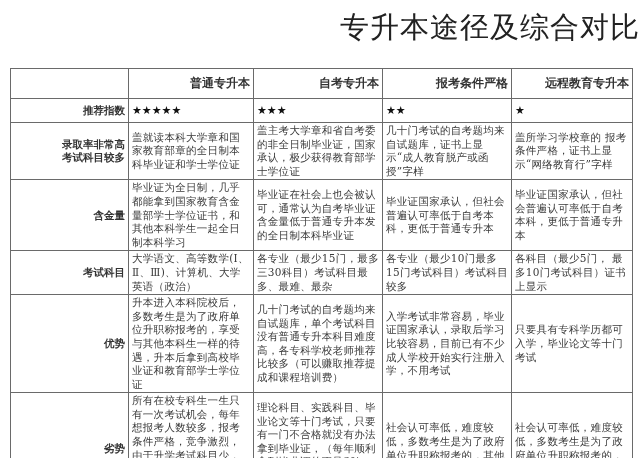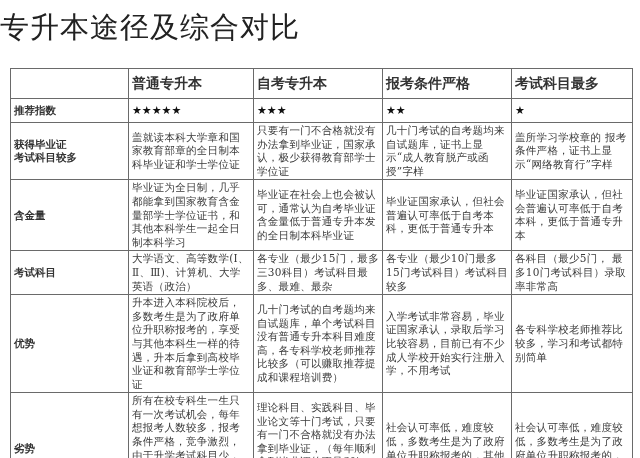--- a/index.html
+++ b/index.html
@@ -1,28 +1,28 @@
 <!DOCTYPE html>
 <html><head>
 <meta charset="utf-8">
 <style>
   html, body { margin: 0; padding: 0; background: #ffffff; }
   body { width: 640px; height: 458px; position: relative; overflow: hidden;
          font-family: "DejaVu Serif", "Liberation Serif", serif; color: #2a2a2a; }
-  .title { position: absolute; left: 0; top: 8px; width: 640px; text-align: left;
+  .title { position: absolute; left: 0; top: 8px; width: 640px; text-align: right;
            font-family: "DejaVu Sans", "Liberation Sans", sans-serif;
            font-size: 29px; color: #222; letter-spacing: 1px; }
   table { position: absolute; left: 10px; top: 68px; width: 622px; height: 384px;
           border-collapse: collapse; table-layout: fixed; }
   td, th { border: 1px solid #6a6a6a; padding: 1px 3px; vertical-align: middle;
            font-size: 10.5px; line-height: 13.6px; }
   th { font-family: "DejaVu Sans", "Liberation Sans", sans-serif; font-weight: bold;
-       font-size: 14px; text-align: left; color: #333; }
+       font-size: 12px; text-align: right; color: #333; }
   td.rowhead { font-family: "DejaVu Sans", "Liberation Sans", sans-serif; font-weight: bold;
-               text-align: left; font-size: 10.5px; color: #333; }
+               text-align: right; font-size: 10.5px; color: #333; }
   td.cell { text-align: left; color: #3a3a3a; letter-spacing: 0.3px; }
   td.stars { font-size: 11px; letter-spacing: 0px; color: #111; }
   tr.r-head { height: 30px; }
   tr.r-stars { height: 24px; }
   tr.r-diploma { height: 40px; }
   tr.r-value { height: 70px; }
   tr.r-subjects { height: 38px; }
   tr.r-adv { height: 85px; }
   tr.r-disadv { height: 97px; }
 </style>
@@ -38,59 +38,59 @@
     <col style="width:129px">
     <col style="width:129px">
     <col style="width:121px">
   </colgroup>
   <tbody>
       <tr class="r-head">
     <th></th>
     <th>普通专升本</th>
     <th>自考专升本</th>
     <th>报考条件严格</th>
-    <th>考试科目最多</th>
+    <th>远程教育专升本</th>
   </tr>
   <tr class="r-stars">
     <td class="rowhead">推荐指数</td>
     <td class="cell stars">★★★★★</td>
     <td class="cell stars">★★★</td>
     <td class="cell stars">★★</td>
     <td class="cell stars">★</td>
   </tr>
   <tr class="r-diploma">
     <td class="rowhead">
-      <div>获得毕业证</div>
+      <div>录取率非常高</div>
       <div>考试科目较多</div>
     </td>
     <td class="cell">盖就读本科大学章和国家教育部章的全日制本科毕业证和学士学位证</td>
-    <td class="cell">只要有一门不合格就没有办法拿到毕业证，国家承认，极少获得教育部学士学位证</td>
+    <td class="cell">盖主考大学章和省自考委的非全日制毕业证，国家承认，极少获得教育部学士学位证</td>
     <td class="cell">几十门考试的自考题均来自试题库，证书上显示“成人教育脱产或函授”字样</td>
     <td class="cell">盖所学习学校章的 报考条件严格，证书上显示“网络教育行”字样</td>
   </tr>
   <tr class="r-value">
     <td class="rowhead">含金量</td>
     <td class="cell">毕业证为全日制，几乎都能拿到国家教育含金量部学士学位证书，和其他本科学生一起全日制本科学习</td>
     <td class="cell">毕业证在社会上也会被认可，通常认为自考毕业证含金量低于普通专升本发的全日制本科毕业证</td>
     <td class="cell">毕业证国家承认，但社会普遍认可率低于自考本科，更低于普通专升本</td>
     <td class="cell">毕业证国家承认，但社会普遍认可率低于自考本科，更低于普通专升本</td>
   </tr>
   <tr class="r-subjects">
     <td class="rowhead">考试科目</td>
     <td class="cell">大学语文、高等数学(Ⅰ、Ⅱ、Ⅲ)、计算机、大学英语（政治）</td>
     <td class="cell">各专业（最少15门，最多三30科目）考试科目最多、最难、最杂</td>
     <td class="cell">各专业（最少10门最多15门考试科目）考试科目较多</td>
-    <td class="cell">各科目（最少5门， 最多10门考试科目）录取率非常高</td>
+    <td class="cell">各科目（最少5门， 最多10门考试科目）证书上显示</td>
   </tr>
   <tr class="r-adv">
     <td class="rowhead">优势</td>
     <td class="cell">升本进入本科院校后，多数考生是为了政府单位升职称报考的，享受与其他本科生一样的待遇，升本后拿到高校毕业证和教育部学士学位证</td>
     <td class="cell">几十门考试的自考题均来自试题库，单个考试科目没有普通专升本科目难度高，各专科学校老师推荐比较多（可以赚取推荐提成和课程培训费）</td>
     <td class="cell">入学考试非常容易，毕业证国家承认，录取后学习比较容易，目前已有不少成人学校开始实行注册入学，不用考试</td>
-    <td class="cell">各专科学校老师推荐比较多，学习和考试都特别简单</td>
+    <td class="cell">只要具有专科学历都可入学，毕业论文等十门考试</td>
   </tr>
   <tr class="r-disadv">
     <td class="rowhead">劣势</td>
     <td class="cell">所有在校专科生一生只有一次考试机会，每年想报考人数较多，报考条件严格，竞争激烈，由于升学考试科目少，所以考试难度很大，必须提前准备，参加中公专升本很有必要</td>
     <td class="cell">理论科目、实践科目、毕业论文等十门考试，只要有一门不合格就没有办法拿到毕业证，（每年顺利拿到毕业证的不足3%，每年拿到学位证的不足10%）</td>
     <td class="cell">社会认可率低，难度较低，多数考生是为了政府单位升职称报考的，其他很少有人考虑</td>
     <td class="cell">社会认可率低，难度较低，多数考生是为了政府单位升职称报考的，其他甚少有人考虑</td>
   </tr>
 </tbody>
   </table>

